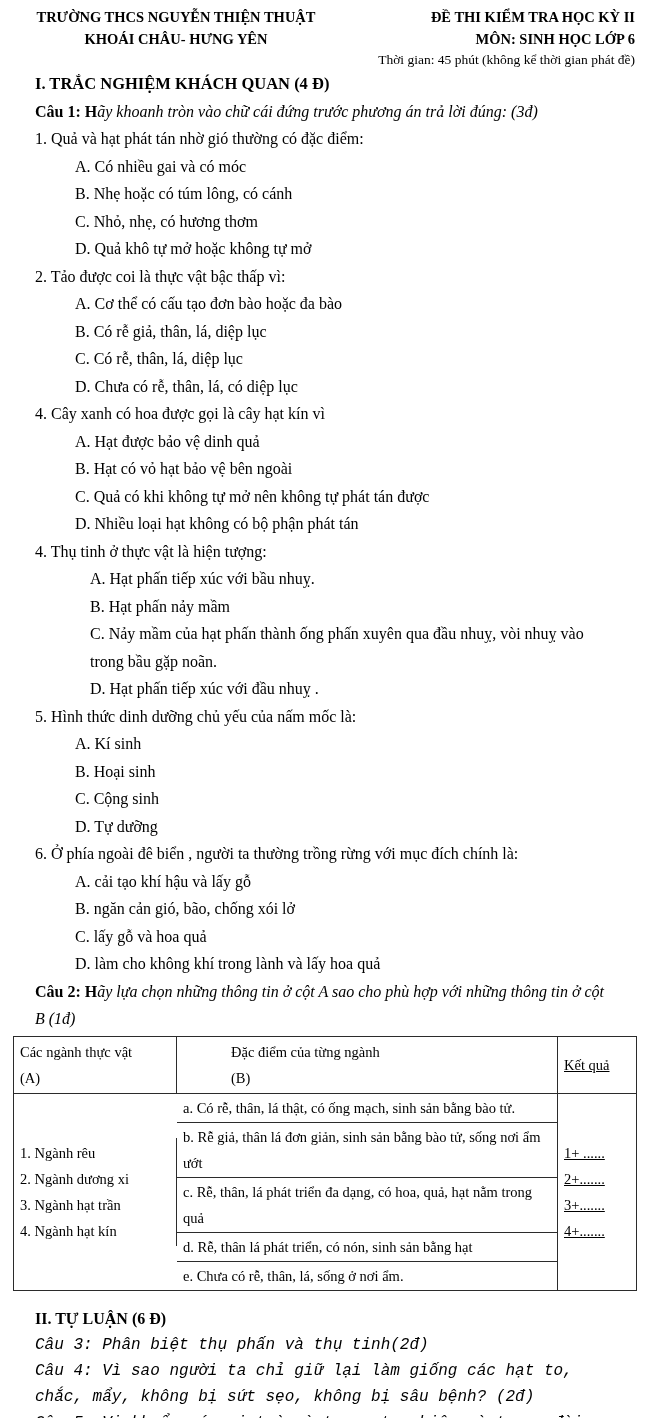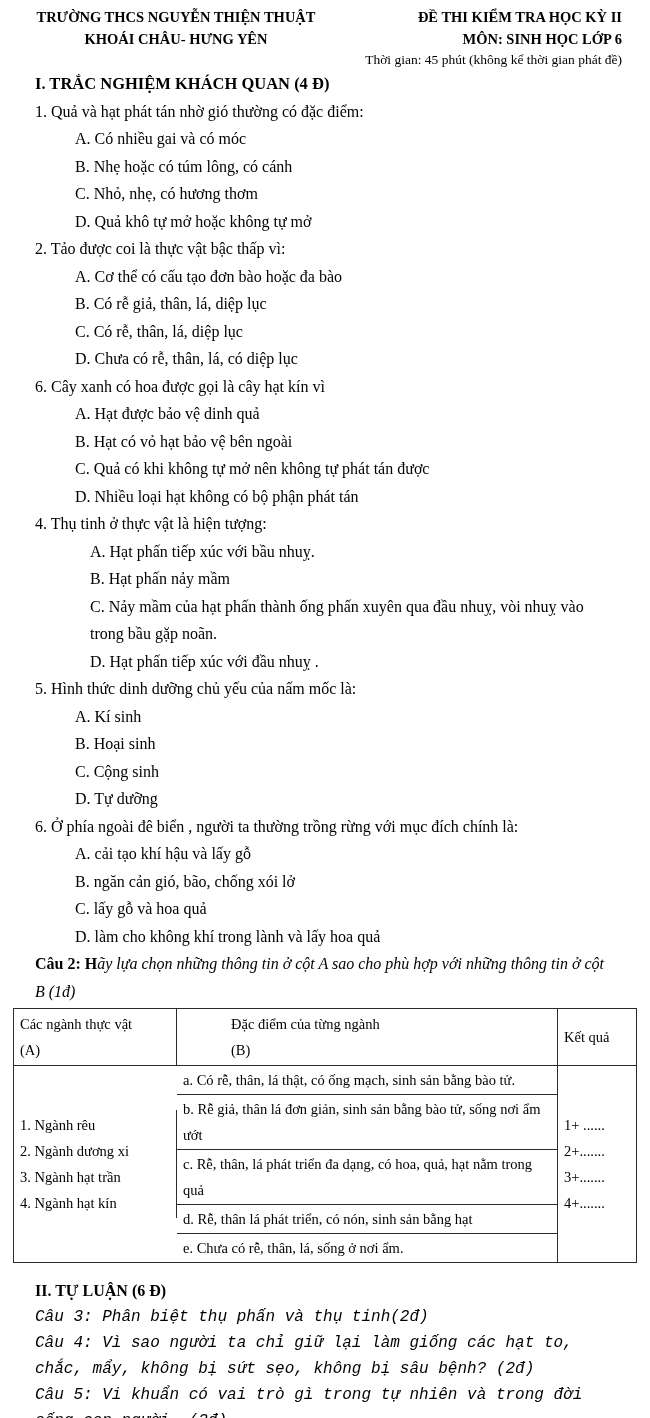--- a/index.html
+++ b/index.html
@@ -5,21 +5,21 @@
   html, body { margin: 0; padding: 0; }
   body {
     width: 650px; height: 1418px;
     background: #ffffff; color: #000000;
     font-family: "Liberation Serif", "DejaVu Serif", serif;
     overflow: hidden;
   }
   
   .doc-header {
     display: flex;
-    padding: 6px 28px 0 30px;
+    padding: 6px 15px 0 30px;
     font-weight: bold;
     font-size: 14.5px;
     line-height: 22px;
     gap: 40px;
   }
   .header-left  { width: 292px; text-align: center; }
   .header-right { flex: 1; text-align: right; font-family: Liberation Serif, serif; }
   .time-note {
     font-weight: normal;
     font-size: 13.5px;
@@ -42,21 +42,21 @@
     margin: 3px 13px 0 13px;
     border: 1px solid #2b2b2b;
     font-size: 14.5px;
     line-height: 26px;
   }
   .t-row { display: flex; align-items: center; }
   .t-header { border-bottom: 1px solid #2b2b2b; }
   .t-a { width: 150px; border-right: 1px solid #2b2b2b; padding: 2px 6px; }
   .t-b { flex: 1; border-right: 1px solid #2b2b2b; }
   .t-b.padded { padding: 2px 6px; margin-left: 48px; }
-  .t-c { width: 66px; padding: 2px 6px; }
+  .t-c { width: 66px; padding: 2px 6px; text-decoration: underline; }
   .b-row { padding: 1px 6px; }
   .b-row + .b-row { border-top: 1px solid #2b2b2b; }
   
   .sec2 {
     padding: 5px 35px 0 35px;
     font-size: 16px;
     line-height: 26px;
   }
   .italic { font-style: italic; font-family: Liberation Mono, monospace; }
   .bold { font-weight: bold; margin-top: 10px; }
@@ -74,39 +74,42 @@
     <div class="header-right">
       <div>ĐỀ THI KIỂM TRA HỌC KỲ II</div>
       <div>MÔN: SINH HỌC LỚP 6</div>
       <div class="time-note">Thời gian: 45 phút (không kể thời gian phát đề)</div>
     </div>
   </div>
 
   <div class="content">
     <div class="sec-title">I. TRẮC NGHIỆM KHÁCH QUAN (4 Đ)</div>
 
+    <div class="q-label">
+      <span class="b">Câu 1: H</span><span class="i">ãy khoanh tròn vào chữ cái đứng trước phương án trả lời đúng: (3đ)</span>
+    </div>
 
     <div class="question">
       <div>1. Quả và hạt phát tán nhờ gió thường có đặc điểm:</div>
       <div class="option">A. Có nhiều gai và có móc</div>
       <div class="option">B. Nhẹ hoặc có túm lông, có cánh</div>
       <div class="option">C. Nhỏ, nhẹ, có hương thơm</div>
       <div class="option">D. Quả khô tự mở hoặc không tự mở</div>
     </div>
 
     <div class="question">
       <div>2. Tảo được coi là thực vật bậc thấp vì:</div>
       <div class="option">A. Cơ thể có cấu tạo đơn bào hoặc đa bào</div>
       <div class="option">B. Có rễ giả, thân, lá, diệp lục</div>
       <div class="option">C. Có rễ, thân, lá, diệp lục</div>
       <div class="option">D. Chưa có rễ, thân, lá, có diệp lục</div>
     </div>
 
     <div class="question">
-      <div>6. Cây xanh có hoa được gọi là cây hạt kín vì</div>
+      <div>4. Cây xanh có hoa được gọi là cây hạt kín vì</div>
       <div class="option">A. Hạt được bảo vệ dinh quả</div>
       <div class="option">B. Hạt có vỏ hạt bảo vệ bên ngoài</div>
       <div class="option">C. Quả có khi không tự mở nên không tự phát tán được</div>
       <div class="option">D. Nhiều loại hạt không có bộ phận phát tán</div>
     </div>
 
     <div class="question q4">
       <div>4. Thụ tinh ở thực vật là hiện tượng:</div>
       <div class="option">A. Hạt phấn tiếp xúc với bầu nhuỵ.</div>
       <div class="option">B. Hạt phấn nảy mầm</div>

